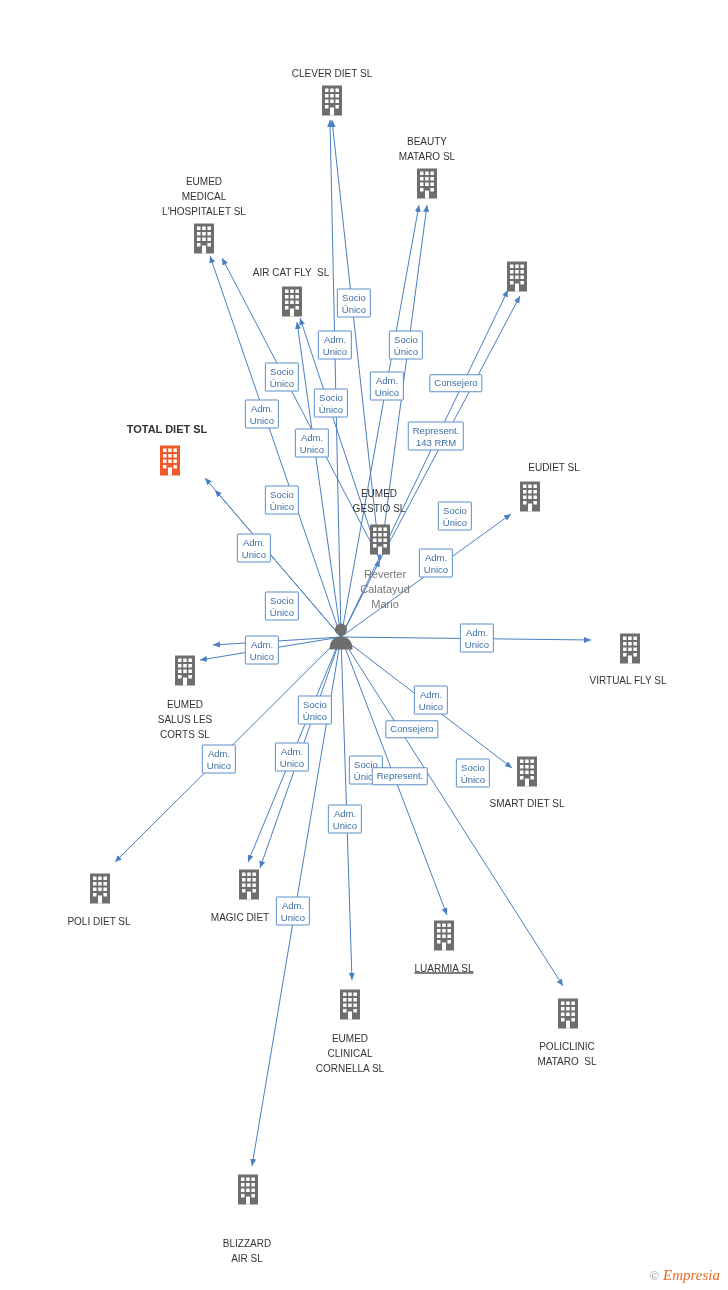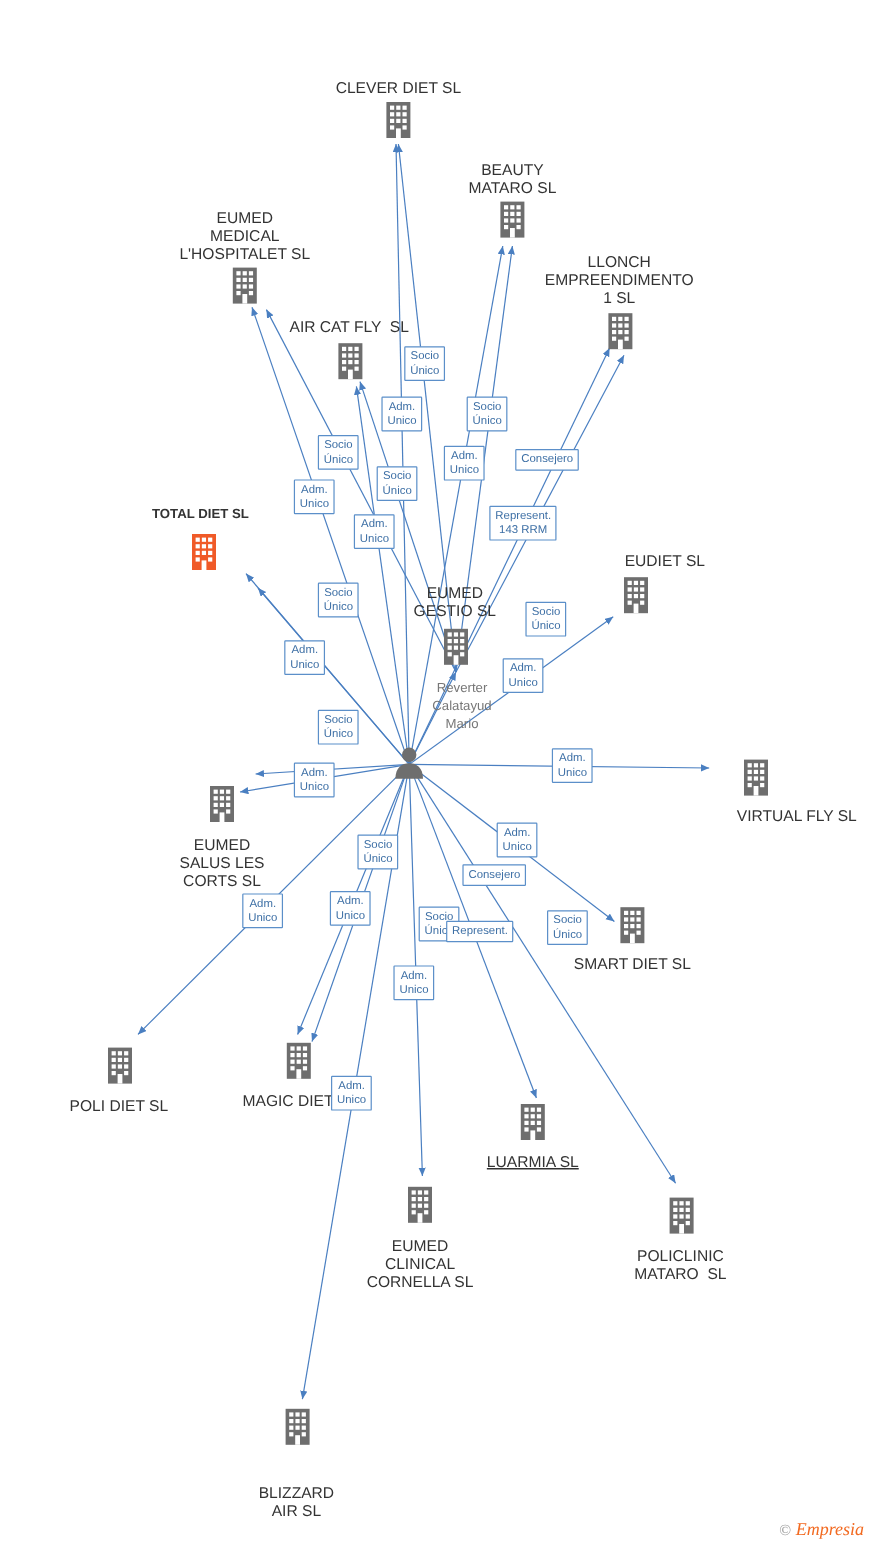--- a/index.html
+++ b/index.html
@@ -30,21 +30,21 @@
     position: absolute;
     text-align: center;
     transform: translate(-50%, -50%);
   }
   .node .glyph {
     display: block;
     margin: 0 auto;
     line-height: 1;
   }
   .node .label {
-    font-size: 13px;
+    font-size: 10px;
     color: #333333;
     line-height: 15px;
     white-space: pre;
     margin-top: 2px;
   }
   .node.highlight .label {
     font-weight: bold;
     color: #333333;
     font-size: 11px;
   }
@@ -218,25 +218,20 @@
             <rect x="8" y="16" width="3.5" height="3.5"></rect>
             <rect x="13.2" y="16" width="3.5" height="3.5"></rect>
             <rect x="18.4" y="16" width="3.5" height="3.5"></rect>
             <rect x="8" y="21.5" width="3.5" height="3.5"></rect>
             <rect x="18.4" y="21.5" width="3.5" height="3.5"></rect>
             <rect x="13" y="24" width="4" height="8"></rect>
           </g>
         </svg>
     </span>
   </div>
-  <div class="node" style="left:516px; top:232px;">
-    <div class="label">LLONCH
-EMPREENDIMENTO
-1 SL</div>
-  </div>
 
   <div class="node" style="left:292px; top:303px;">
     <span class="glyph">
       <svg width="30" height="34" viewBox="0 0 30 34">
           <rect x="5" y="2" width="20" height="30" fill="#6e6e6e"></rect>
           <g fill="#ffffff">
             <rect x="8" y="5" width="3.5" height="3.5"></rect>
             <rect x="13.2" y="5" width="3.5" height="3.5"></rect>
             <rect x="18.4" y="5" width="3.5" height="3.5"></rect>
             <rect x="8" y="10.5" width="3.5" height="3.5"></rect>
@@ -346,21 +341,21 @@
             <rect x="8" y="16" width="3.5" height="3.5"></rect>
             <rect x="13.2" y="16" width="3.5" height="3.5"></rect>
             <rect x="18.4" y="16" width="3.5" height="3.5"></rect>
             <rect x="8" y="21.5" width="3.5" height="3.5"></rect>
             <rect x="18.4" y="21.5" width="3.5" height="3.5"></rect>
             <rect x="13" y="24" width="4" height="8"></rect>
           </g>
         </svg>
     </span>
   </div>
-  <div class="node" style="left:628px; top:679px;margin-left:36px;">
+  <div class="node" style="left:628px; top:679px;">
     <div class="label">VIRTUAL FLY SL</div>
   </div>
 
   <div class="node" style="left:185px; top:672px;">
     <span class="glyph">
       <svg width="30" height="34" viewBox="0 0 30 34">
           <rect x="5" y="2" width="20" height="30" fill="#6e6e6e"></rect>
           <g fill="#ffffff">
             <rect x="8" y="5" width="3.5" height="3.5"></rect>
             <rect x="13.2" y="5" width="3.5" height="3.5"></rect>

